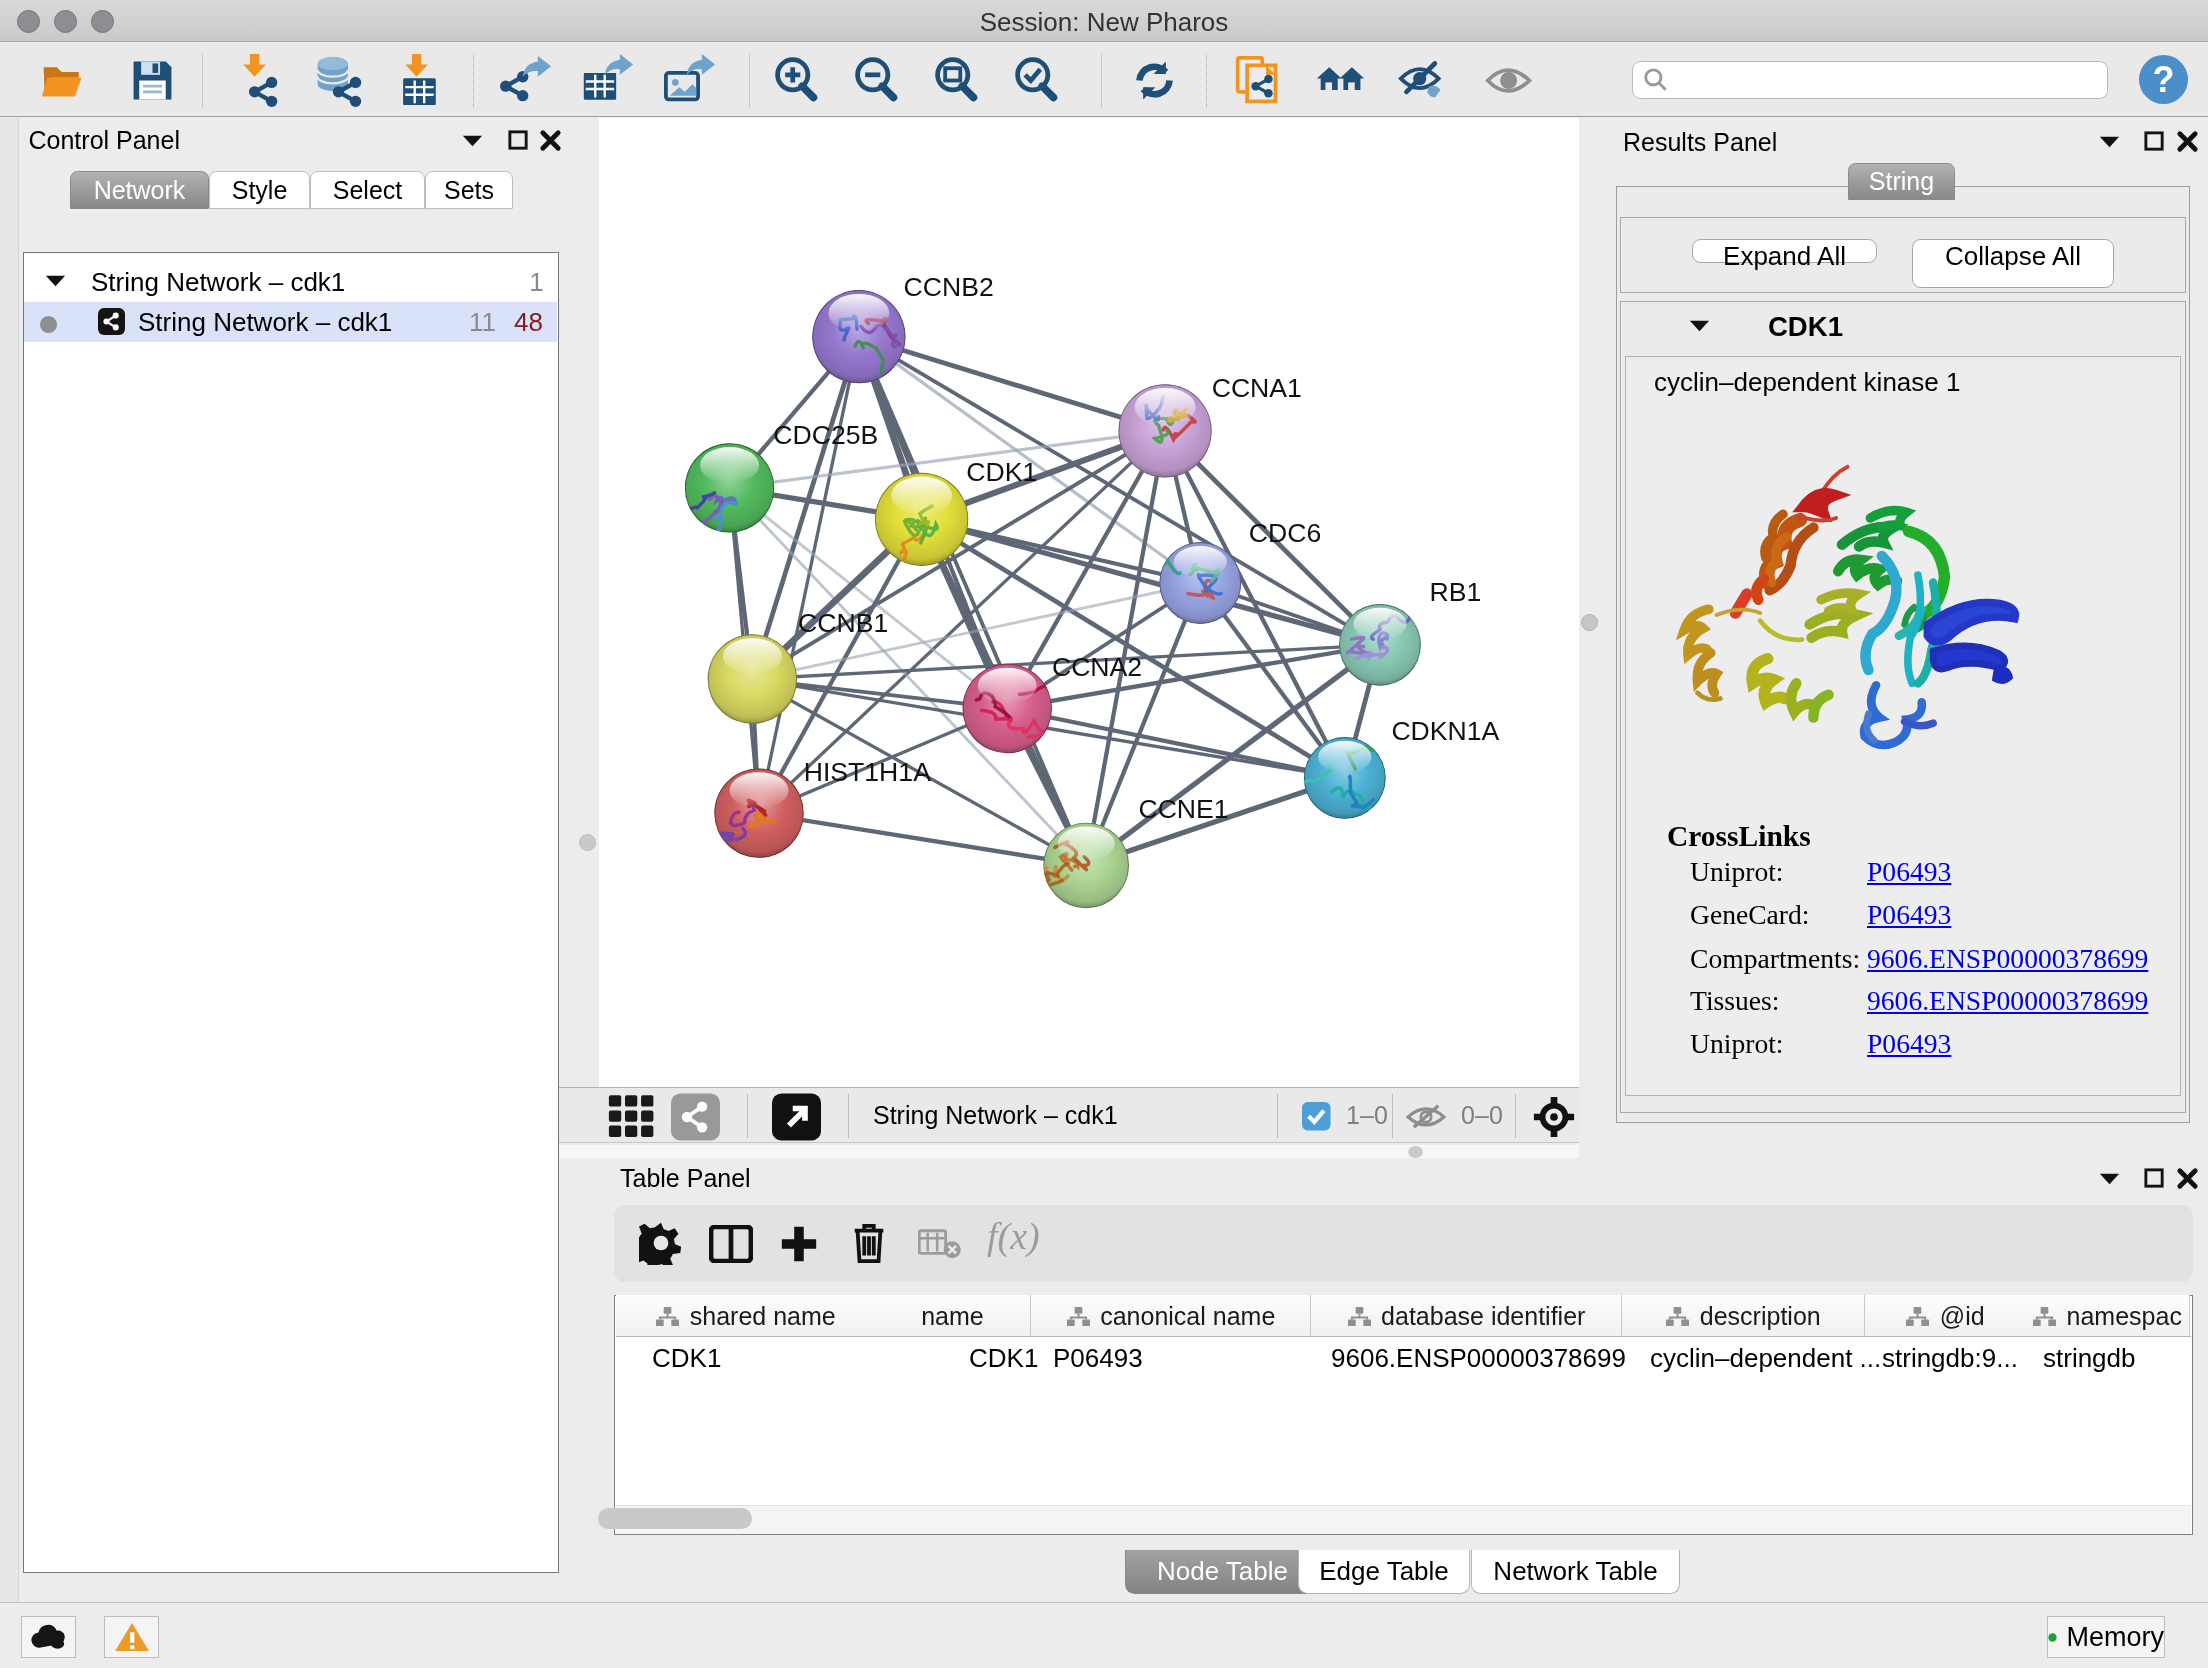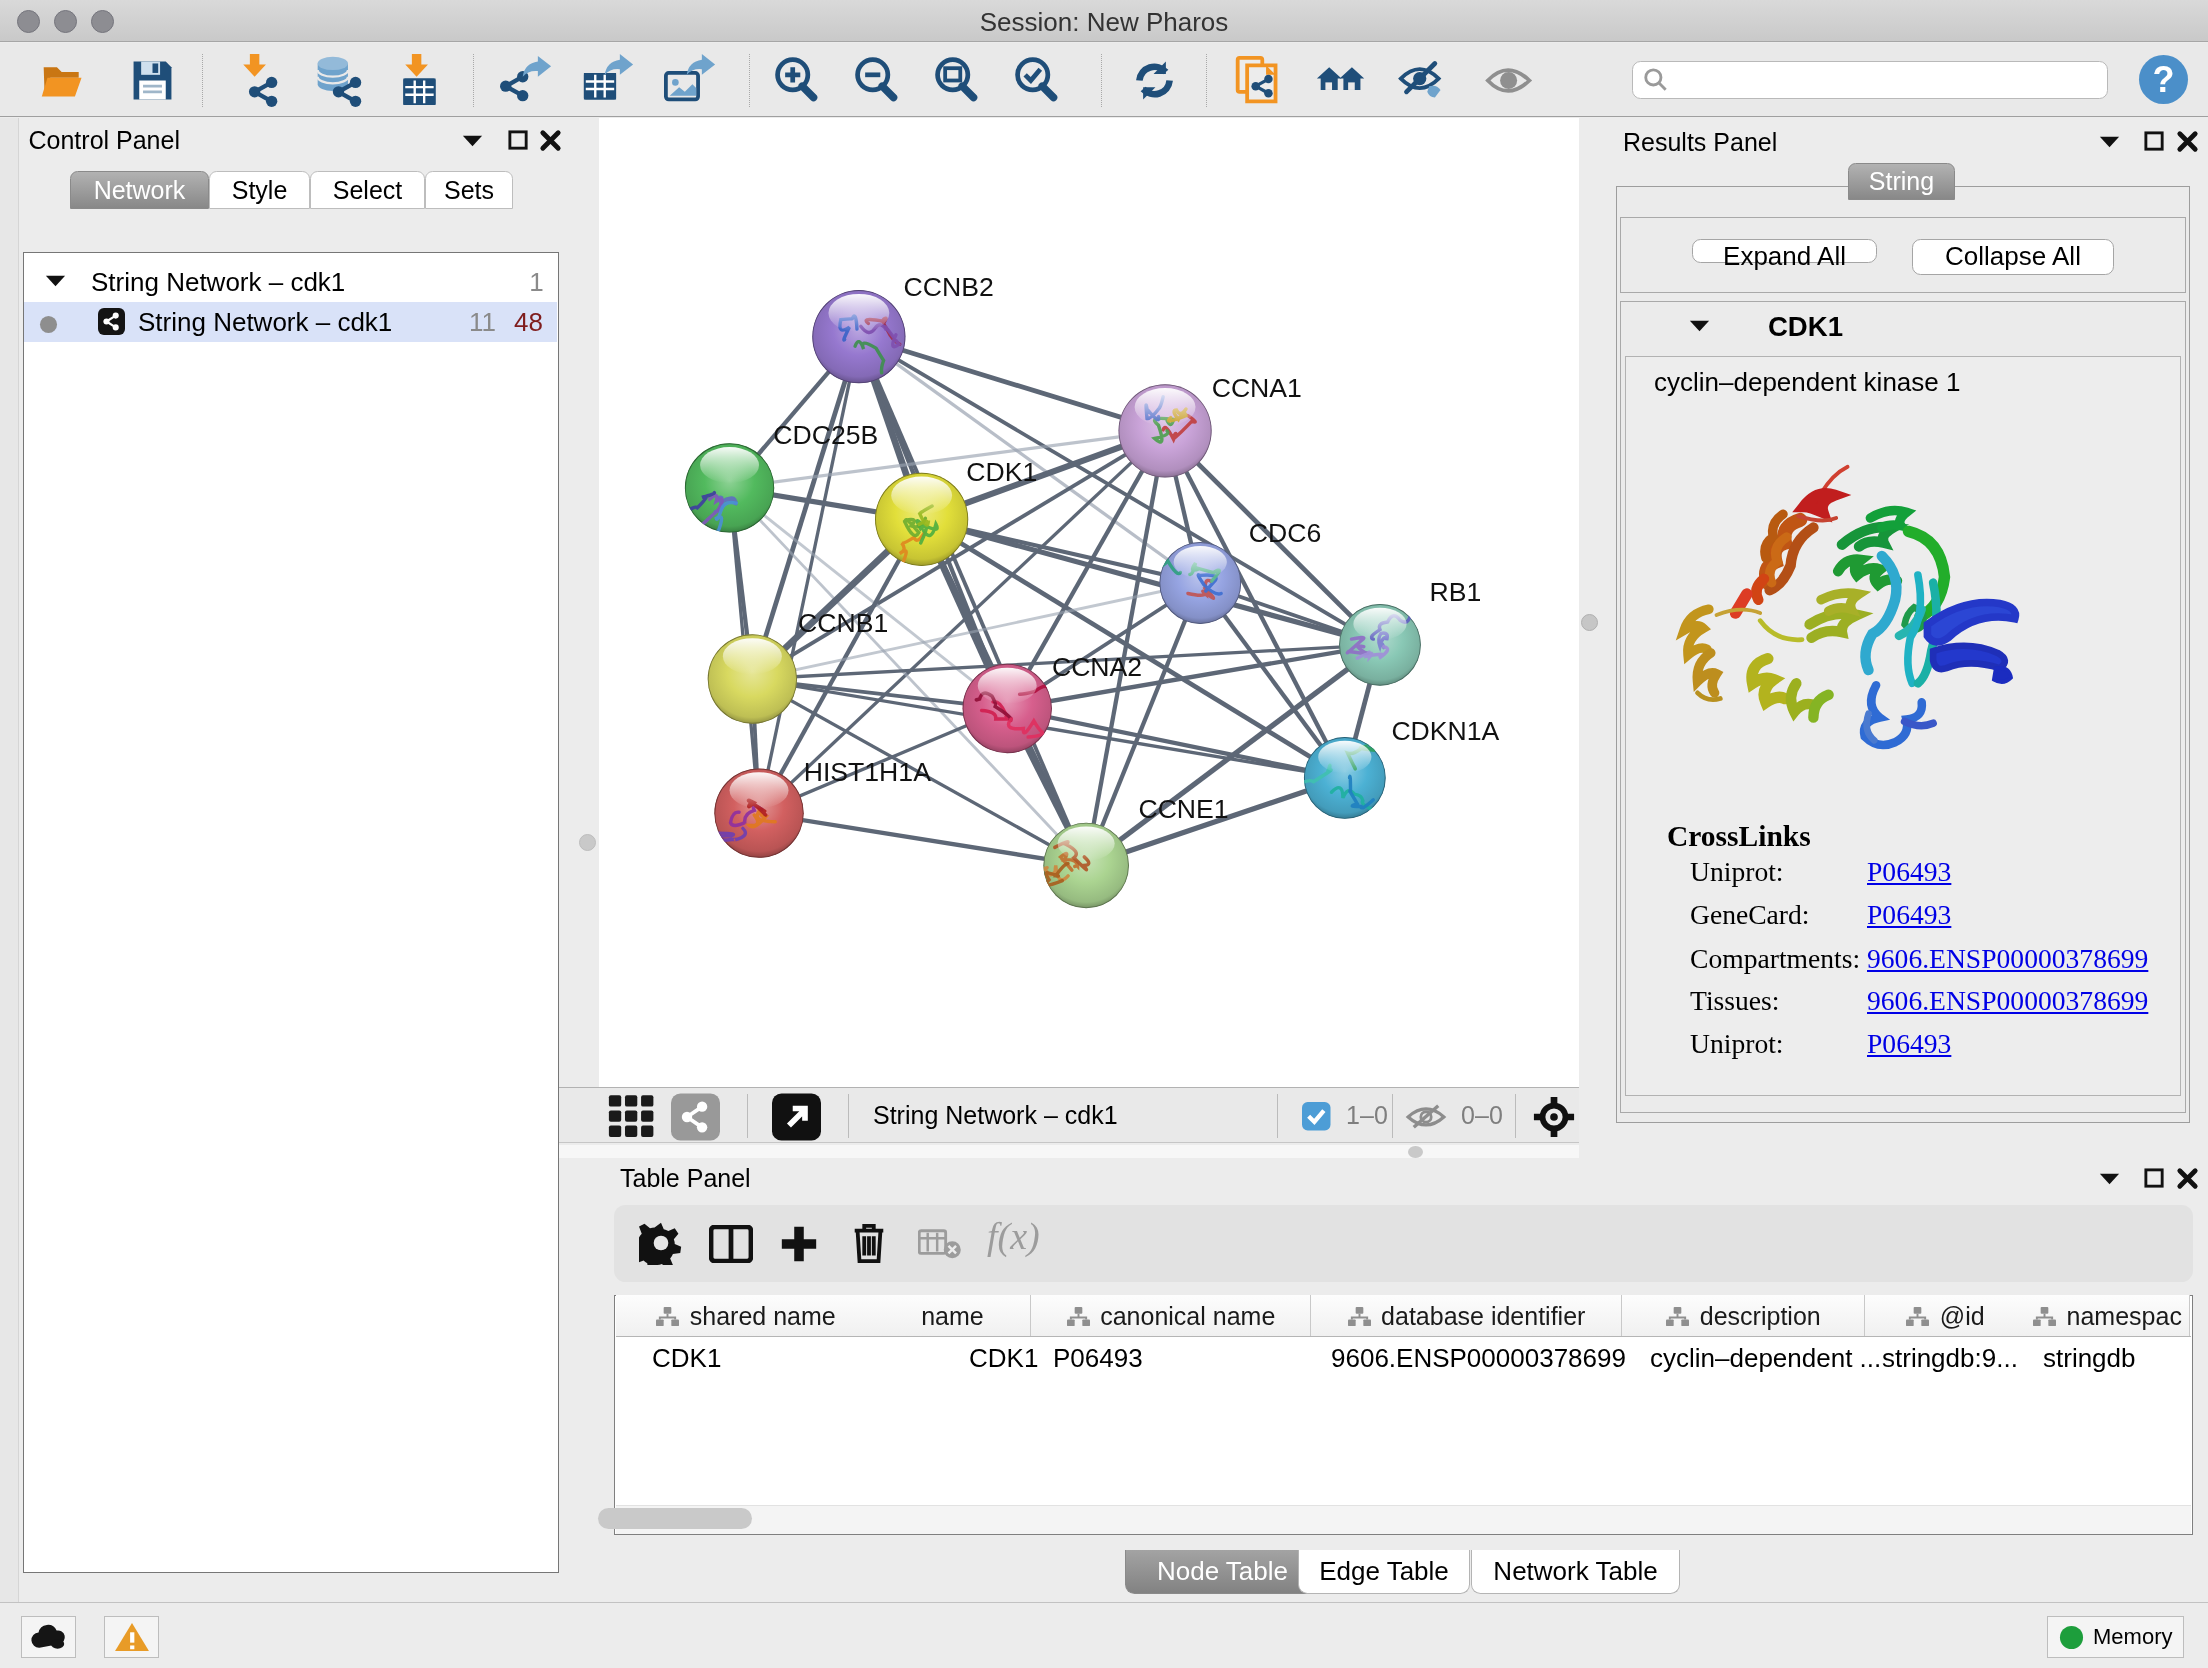--- a/index.html
+++ b/index.html
@@ -635,21 +635,21 @@
       <div class="abs" style="left:542px;top:12.4px"><svg width="23" height="23" viewBox="0 0 24 24">
           <rect x="3" y="3" width="17" height="17" fill="none" stroke="#111" stroke-width="3"></rect>
         </svg></div>
       <div class="abs" style="left:574px;top:11.4px"><svg width="25" height="25" viewBox="0 0 26 26">
           <path d="M5 5 L21 21 M21 5 L5 21" stroke="#111" stroke-width="5" stroke-linecap="round"></path>
         </svg></div>
       <div class="rbox" style="left:15px;top:68px;width:574px;height:937px;background:#ebebeb;border-color:#9d9d9d"></div>
       <div class="abs" style="left:247px;top:45px;width:107px;height:37px;background:linear-gradient(#b2b2b2,#888);border:1px solid #8a8a8a;border-radius:7.6px 7.6px 0 0;color:#fff;font-size:25px;text-align:center;line-height:35px">String</div>
       <div class="rbox" style="left:19px;top:99px;width:566px;height:76px"></div>
       <div class="btn" style="left:91px;top:121px;width:185px;height:24px;line-height:32px">Expand All</div>
-      <div class="btn" style="left:311px;top:121px;width:202px;height:36px;line-height:32px">Collapse All</div>
+      <div class="btn" style="left:311px;top:121px;width:202px;height:49px;line-height:32px">Collapse All</div>
       <div class="rbox" style="left:19px;top:183px;width:566px;height:812px"></div>
       <div class="abs" style="left:86px;top:195px"><svg width="25" height="25" viewBox="0 0 26 26">
           <path d="M3 8 h20 l-10 11 z" fill="#111"></path>
         </svg></div>
       <div class="abs" style="left:0;top:193px;width:409px;text-align:center;font-size:27.6px;font-weight:bold">CDK1</div>
       <div class="rbox" style="left:24px;top:238px;width:556px;height:740px;border-color:#b2b2b2;background:#ededed"></div>
       <div class="abs" style="left:53px;top:249px;font-size:26px">cyclin–dependent kinase 1</div>
       <div class="abs" style="left:68px;top:339px"><svg width="361" height="314" viewBox="0 0 380 330">
           <g fill="none" stroke-linecap="round">
             <path d="M160 38 q12 -20 28 -28" stroke="#d04030" stroke-width="4"></path>
@@ -830,17 +830,17 @@
           <ellipse cx="29" cy="22" rx="7" ry="5" fill="#151515"></ellipse>
         </svg>
       </div>
       <div class="sbtn" style="left:104px;width:55px">
         <svg width="38" height="32" viewBox="0 0 40 34">
           <path d="M20 2 L38 32 H2 Z" fill="#e89b27"></path>
           <rect x="18" y="12" width="4.5" height="11" fill="#fff"></rect>
           <rect x="18" y="26" width="4.5" height="4" fill="#fff"></rect>
         </svg>
       </div>
-      <div class="sbtn" style="left:2047px;width:137px;font-size:22px;gap:9.5px"><svg width="25" height="25" viewBox="0 0 26 26">
+      <div class="sbtn" style="left:2047px;width:118px;font-size:27px;gap:9.5px"><svg width="25" height="25" viewBox="0 0 26 26">
           <circle cx="13" cy="13" r="12" fill="#1d9e3c"></circle>
         </svg>Memory</div>
     </div>
   </div>
 
 </body></html>

